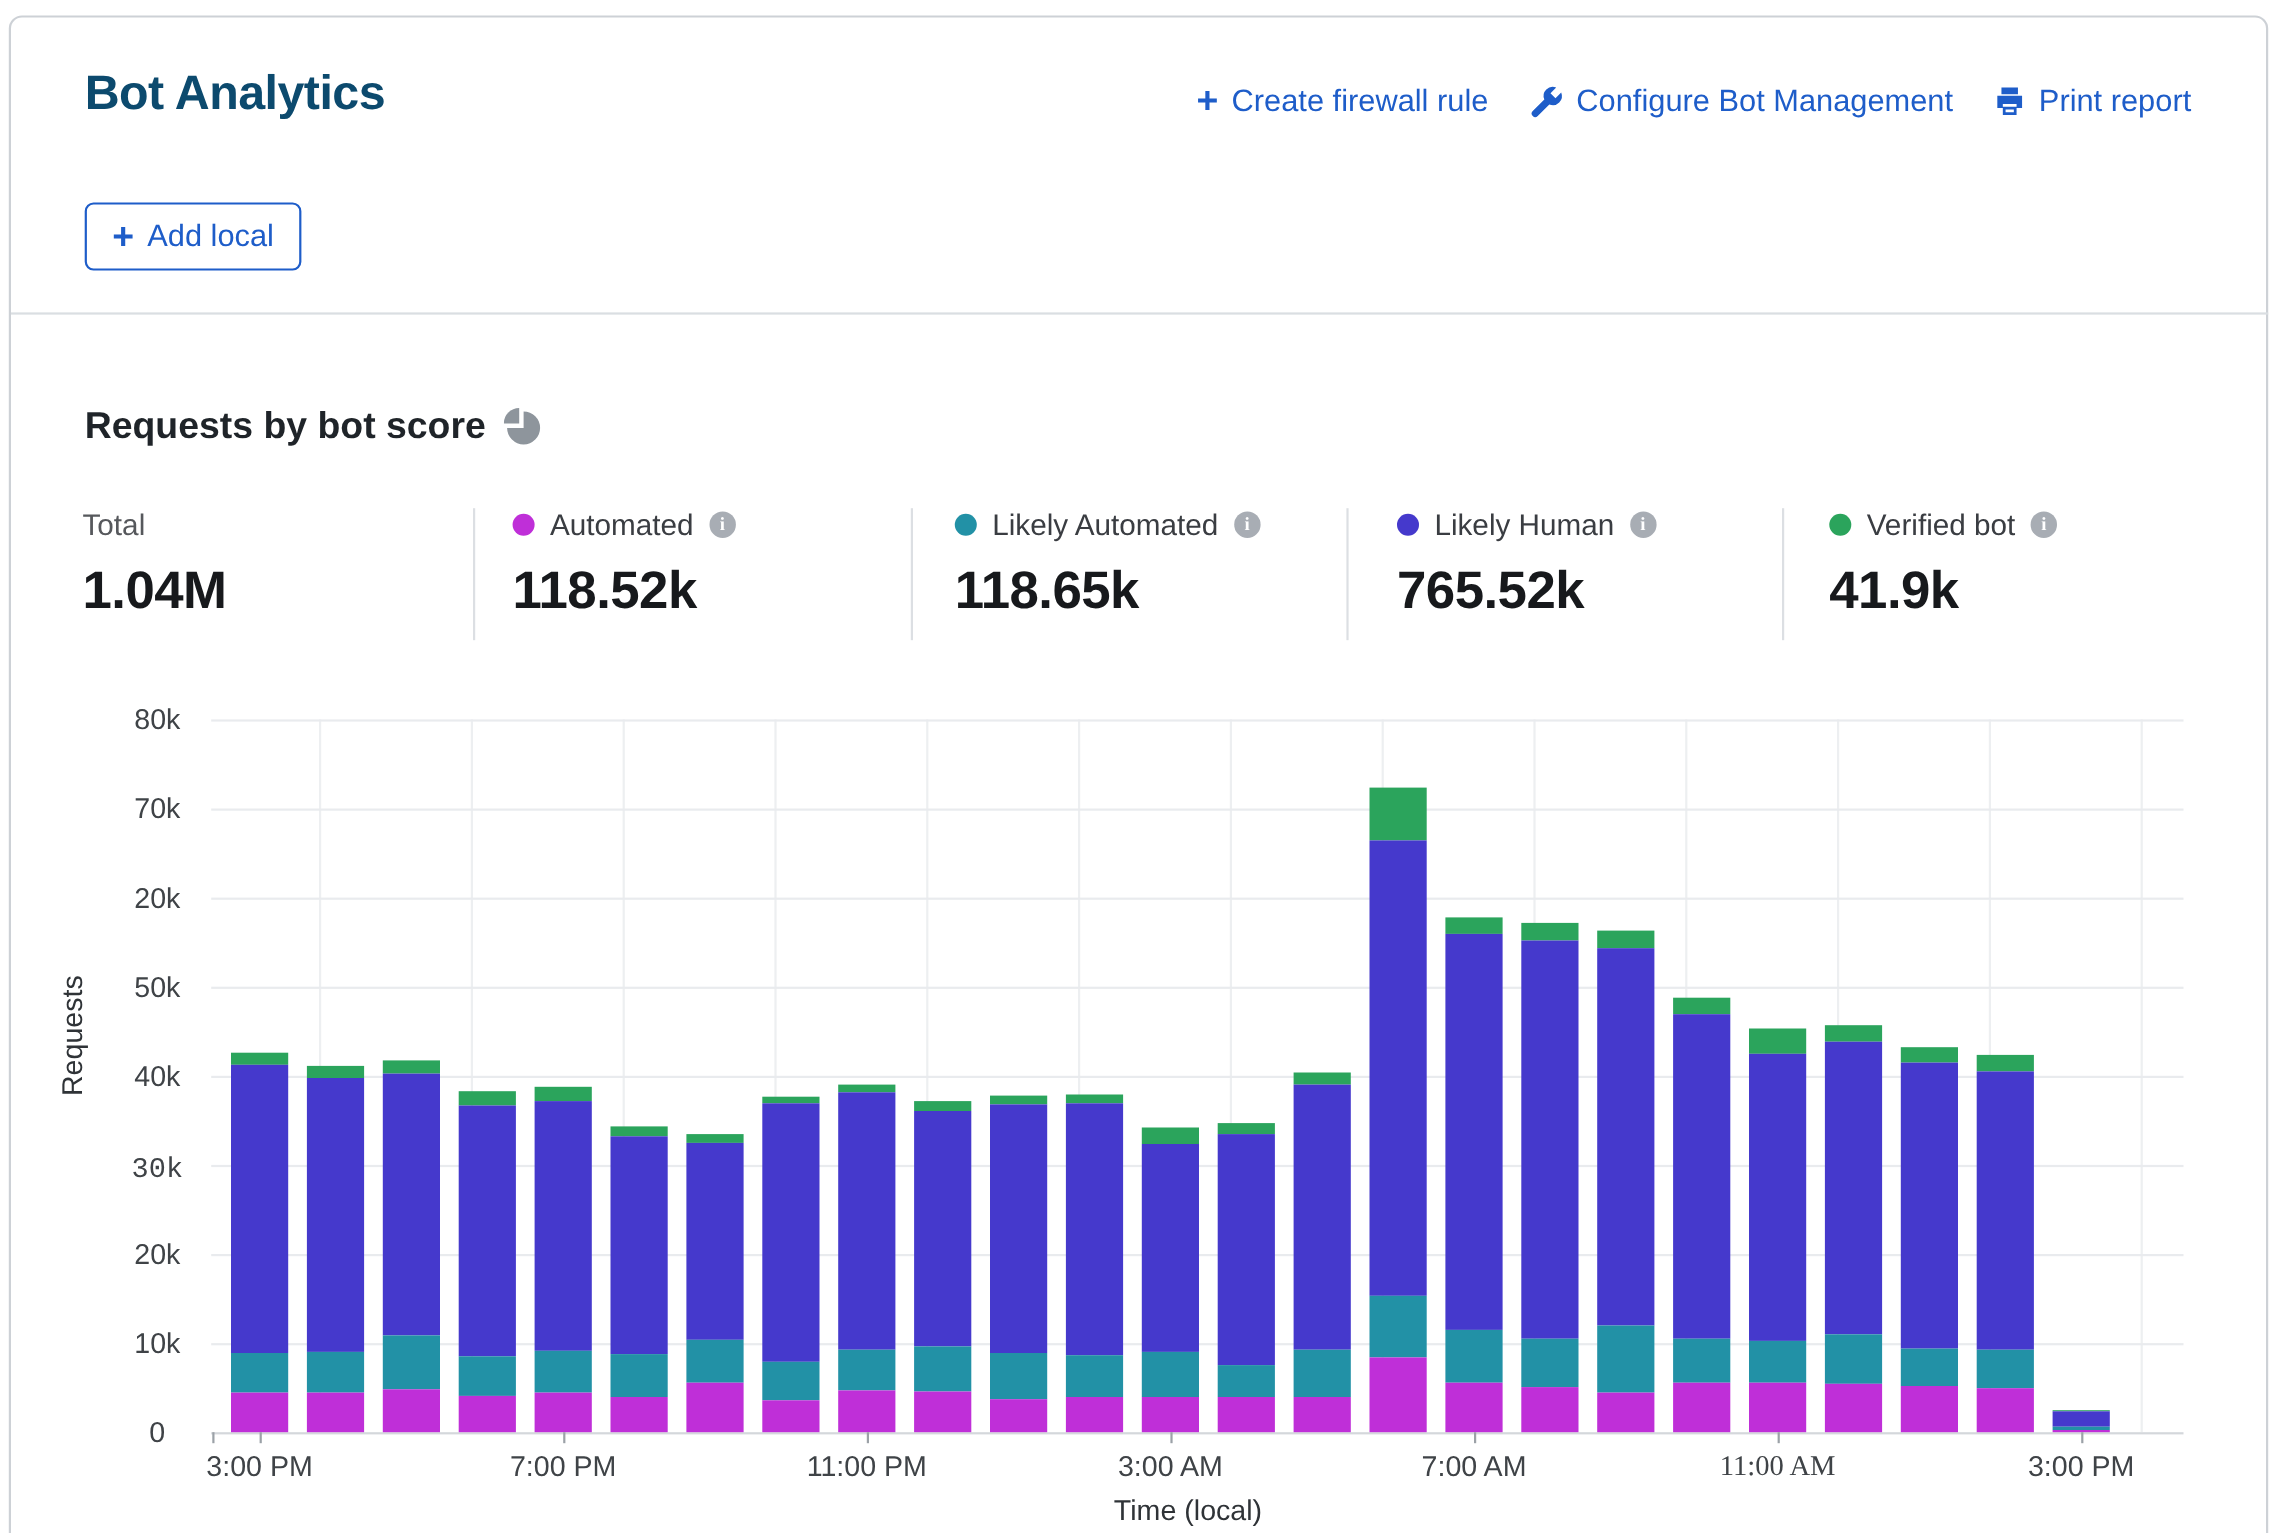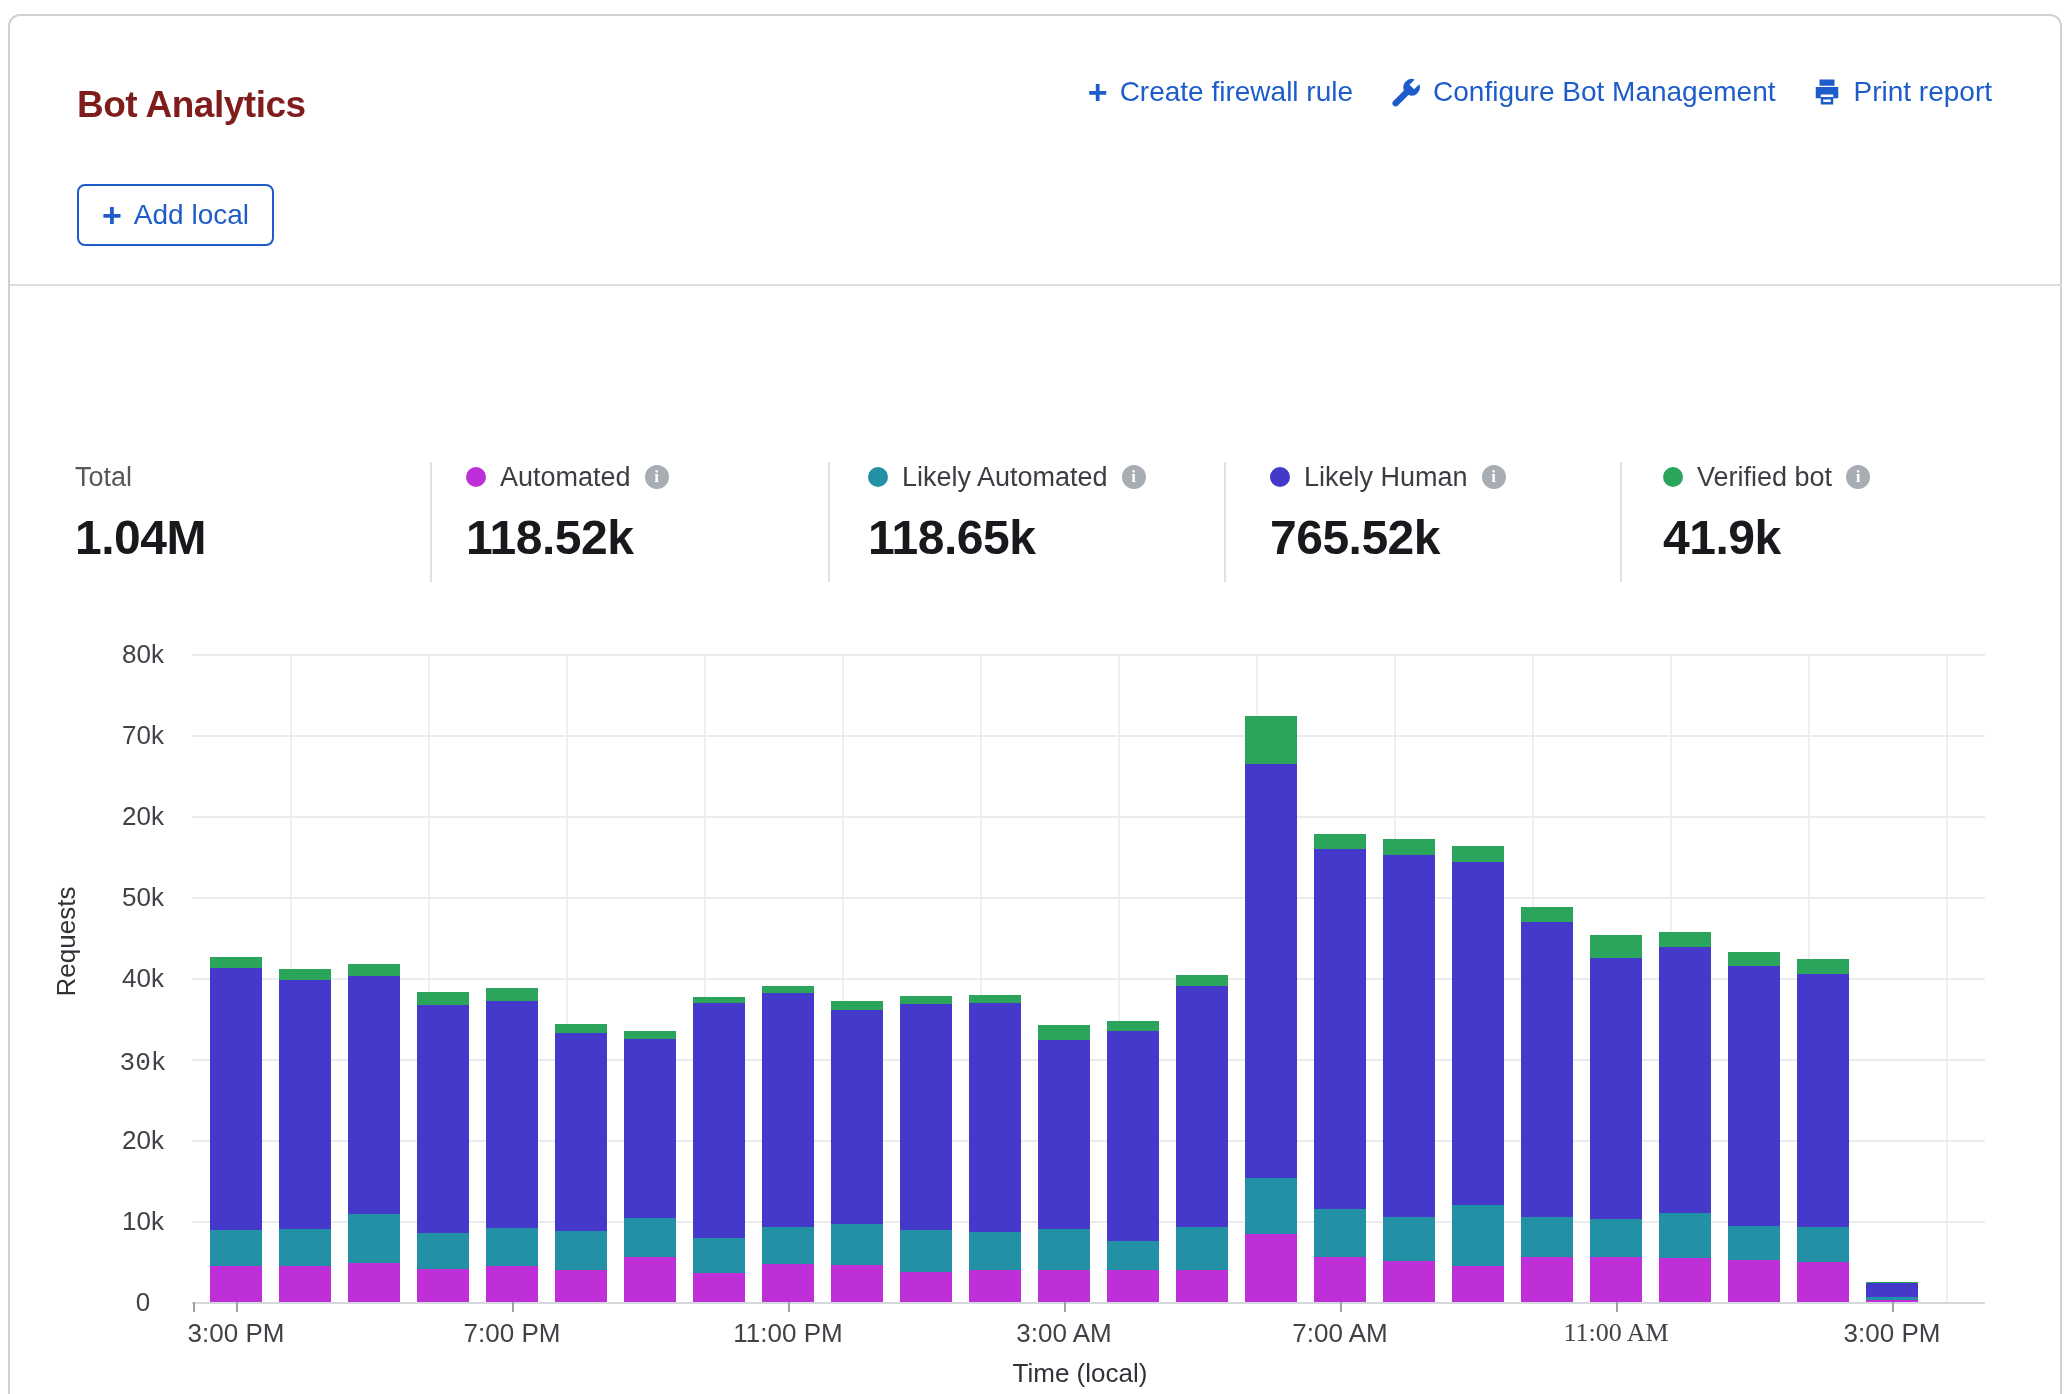--- a/index.html
+++ b/index.html
@@ -4,21 +4,21 @@
 <style>
   * { margin:0; padding:0; box-sizing:border-box; }
   html,body { width:2070px; height:1394px; background:#fff; overflow:hidden;
     font-family:"Liberation Sans","DejaVu Sans",sans-serif; }
   #page { position:relative; width:2070px; height:1394px; }
   #card { position:absolute; left:8px; top:14px; width:2054px; height:1500px;
     background:#fff; border:2px solid #CDD1D6; border-radius:12px; }
   .abs { position:absolute; }
 
   
-  #title { left:77px; top:84px; font-size:37px; font-weight:700; color:#7f1d1d; letter-spacing:-0.5px; }
+  #title { left:77px; top:60px; font-size:44px; font-weight:700; color:#0c4a6e; letter-spacing:-0.5px; }
   #actions { right:78px; top:76px; display:flex; align-items:center; gap:36px; }
   .action-link { display:flex; align-items:center; gap:12px; font-size:28px; cursor:pointer; }
   .action-link .txt { white-space:nowrap; }
   .plus-glyph { font-size:34px; font-weight:700; line-height:30px; }
   #add-filter { left:77px; top:184px; width:197px; height:62px; border:2px solid; border-radius:8px;
     display:flex; align-items:center; justify-content:center; gap:12px; font-size:28px; background:#fff; cursor:pointer; }
   #time-range { left:1687px; top:173px; width:305px; height:66px; border:2px solid #989FA7; border-radius:8px;
     background:#fff; display:flex; align-items:center; font-size:28px; color:#3A3E44; padding:0 26px; cursor:pointer; }
   #caret { margin-left:auto; width:0; height:0; border-left:11px solid transparent;
     border-right:11px solid transparent; border-top:13px solid #3C4046; }
@@ -85,20 +85,29 @@
   </div>
 
   <button class="abs link-c" id="add-filter" style="border-color: rgb(30, 93, 201); color: rgb(30, 93, 201);">
     <span class="plus-glyph">+</span>
     <span>Add local</span>
   </button>
 
 
   <div class="abs" id="header-divider"></div>
 
+  <div class="abs" id="section-title">
+    <span class="t">Requests by bot score</span>
+    <span style="display:flex;">
+      <svg width="34" height="34" viewBox="0 0 34 34">
+        <path fill="#8E959C" d="M18 18 L18 3 A15 15 0 1 1 3 18 Z"></path>
+        <path fill="#8E959C" d="M14 14 L14 0 A14 14 0 0 0 0 14 Z"></path>
+      </svg>
+    </span>
+  </div>
 
   <div class="abs stat-col" style="left:75px;">
     <div class="stat-label-row">
       <span class="total-label">Total</span>
     </div>
     <div class="stat-value">1.04M</div>
   </div>
 
   <div class="abs stat-col" style="left:466px;">
     <div class="stat-label-row">

